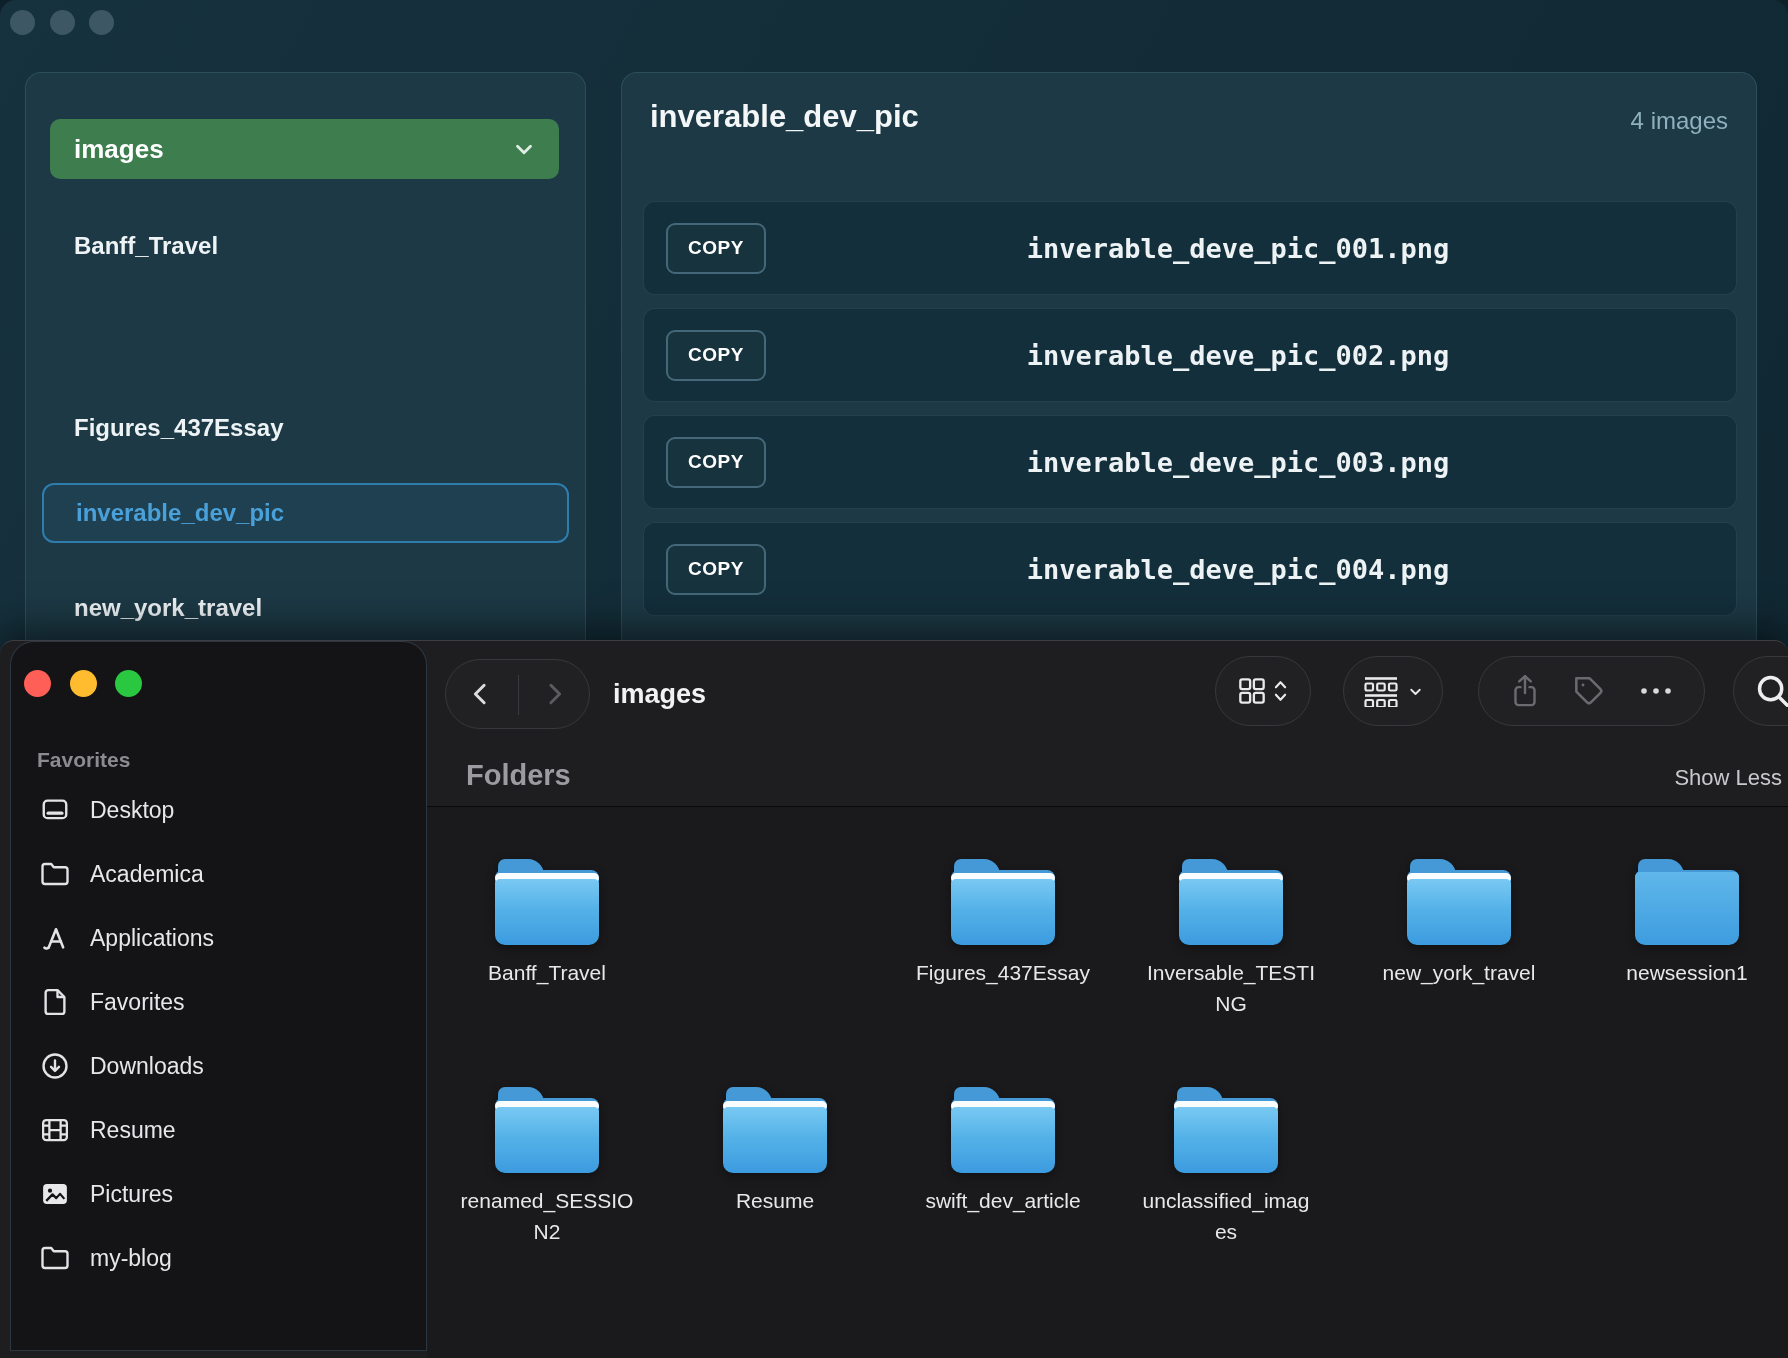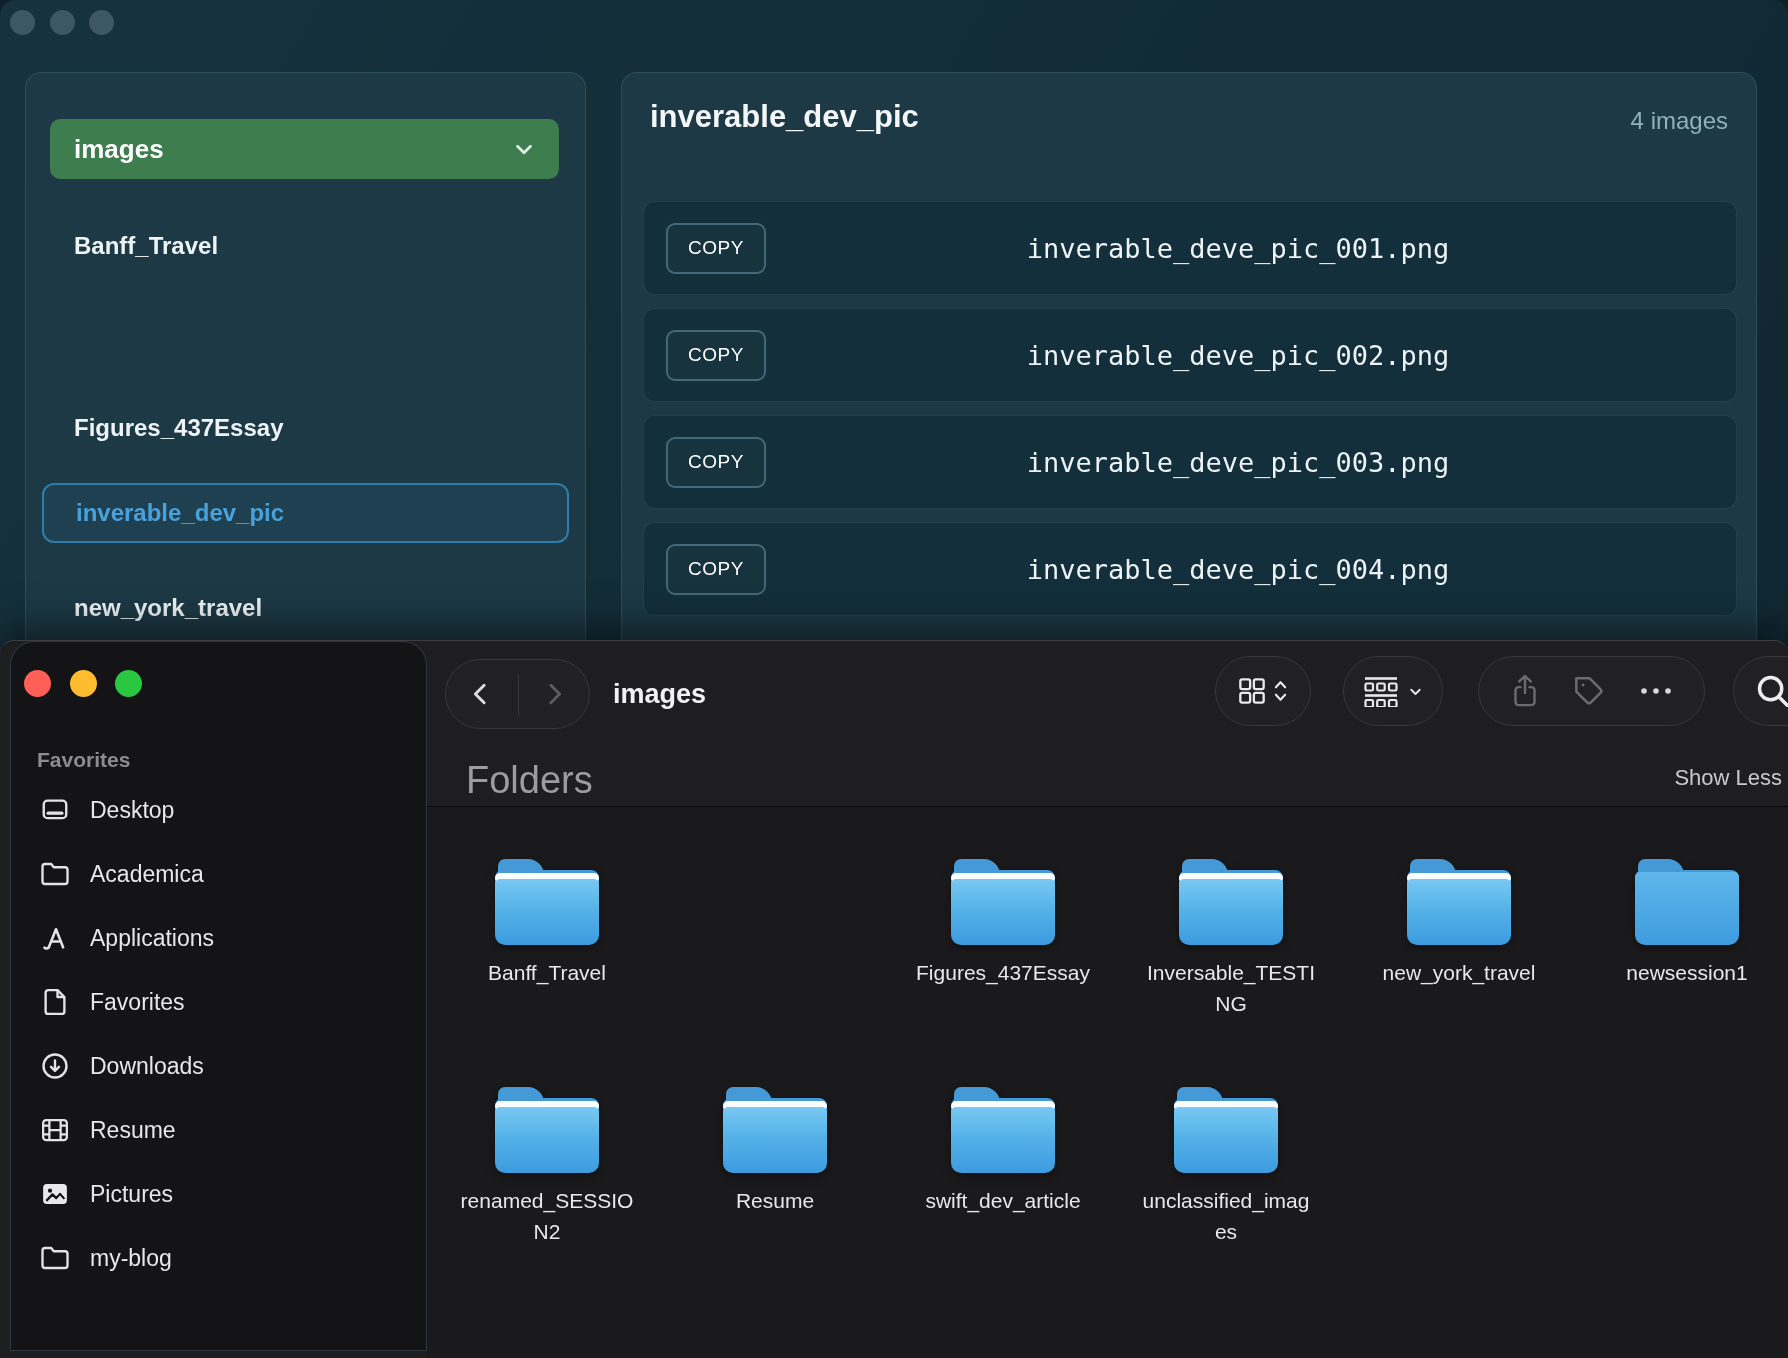--- a/index.html
+++ b/index.html
@@ -26,23 +26,23 @@
     border-radius:12px;cursor:pointer;}
   .app-item.selected{border:2px solid #2e7dad;background:#1e4050;color:#4aa0d8;}
 
   .app-title{position:absolute;left:28px;top:26px;color:#f4f7f8;font-size:31px;font-weight:bold;}
   .app-count{position:absolute;right:28px;top:34px;color:#8fb0bf;font-size:24px;}
 
   .file-row{position:absolute;left:21px;width:1094px;height:94px;background:#132f3b;
     border:1px solid rgba(120,170,195,.15);border-radius:12px;display:flex;align-items:center;
     padding:0 26px 0 22px;box-sizing:border-box;}
   .copy-btn{width:96px;height:47px;border:2px solid #44687a;border-radius:9px;background:rgba(255,255,255,.02);
-    color:#fff;font-size:19px;font-weight:normal;letter-spacing:.5px;display:flex;align-items:center;
+    color:#fff;font-size:19px;font-weight:bold;letter-spacing:.5px;display:flex;align-items:center;
     justify-content:center;cursor:pointer;flex:0 0 auto;}
-  .file-name{flex:1;text-align:center;font-family:"DejaVu Sans Mono",monospace;font-size:27px;color:#edf2f4;}
+  .file-name{flex:1;text-align:center;font-family:"DejaVu Sans Mono",monospace;font-size:27px;color:#edf2f4;font-weight:bold;}
 
   
   .finder{position:absolute;left:0;top:640px;width:1788px;height:718px;background:#1e1e20;
     border-radius:14px 14px 0 0;border-top:1px solid #3e3e42;box-shadow:0 -10px 40px rgba(0,0,0,.55);}
 
   .fsidebar{position:absolute;left:10px;top:0;width:417px;height:710px;background:#141417;
     border:1px solid rgba(120,160,190,.26);border-radius:24px 24px 0 0;box-sizing:border-box;}
   .tl{position:absolute;top:28px;width:27px;height:27px;border-radius:50%;cursor:pointer;}
   .fav-label{position:absolute;left:26px;top:106px;font-size:21px;font-weight:bold;color:#8b8b90;}
   .fside-list{position:absolute;left:0;top:136px;width:100%;}
@@ -53,21 +53,21 @@
   .pill{position:absolute;border:1px solid #38383c;border-radius:35px;background:rgba(255,255,255,.015);
     display:flex;align-items:center;cursor:pointer;box-sizing:border-box;}
   .nav-pill{left:445px;top:18px;width:145px;height:70px;justify-content:space-between;padding:0 20px;}
   .nav-div{position:absolute;left:72px;top:15px;width:1px;height:40px;background:#3a3a3e;}
   .ftitle{position:absolute;left:613px;top:38px;color:#f2f2f4;font-size:27px;font-weight:bold;}
   .view-pill1{left:1215px;top:15px;width:96px;height:70px;justify-content:center;gap:7px;}
   .view-pill2{left:1343px;top:15px;width:100px;height:70px;justify-content:center;gap:8px;}
   .tools-pill{left:1478px;top:15px;width:227px;height:70px;justify-content:space-around;padding:0 14px;}
   .search-pill{left:1733px;top:15px;width:118px;height:70px;padding-left:20px;}
 
-  .fheader{position:absolute;left:466px;top:118px;color:#9b9ba1;font-size:38px;font-weight:normal;}
+  .fheader{position:absolute;left:466px;top:118px;color:#9b9ba1;font-size:29px;font-weight:bold;}
   .show-less{position:absolute;right:6px;top:124px;color:#c9c9cd;font-size:22px;cursor:pointer;}
   .fdivider{position:absolute;left:427px;right:0;top:165px;height:1px;background:#09090a;}
   .fcontent{position:absolute;left:427px;top:166px;right:0;bottom:0;background:#1a1a1c;}
 
   .tile{position:absolute;width:210px;text-align:center;cursor:pointer;}
   .tile .tlabel{margin-top:12px;color:#e8e8ea;font-size:21px;line-height:31px;white-space:pre-line;}
 
   
   .folder{position:relative;width:104px;height:86px;margin:0 auto;
     filter:drop-shadow(0 3px 5px rgba(0,0,0,.35));}

